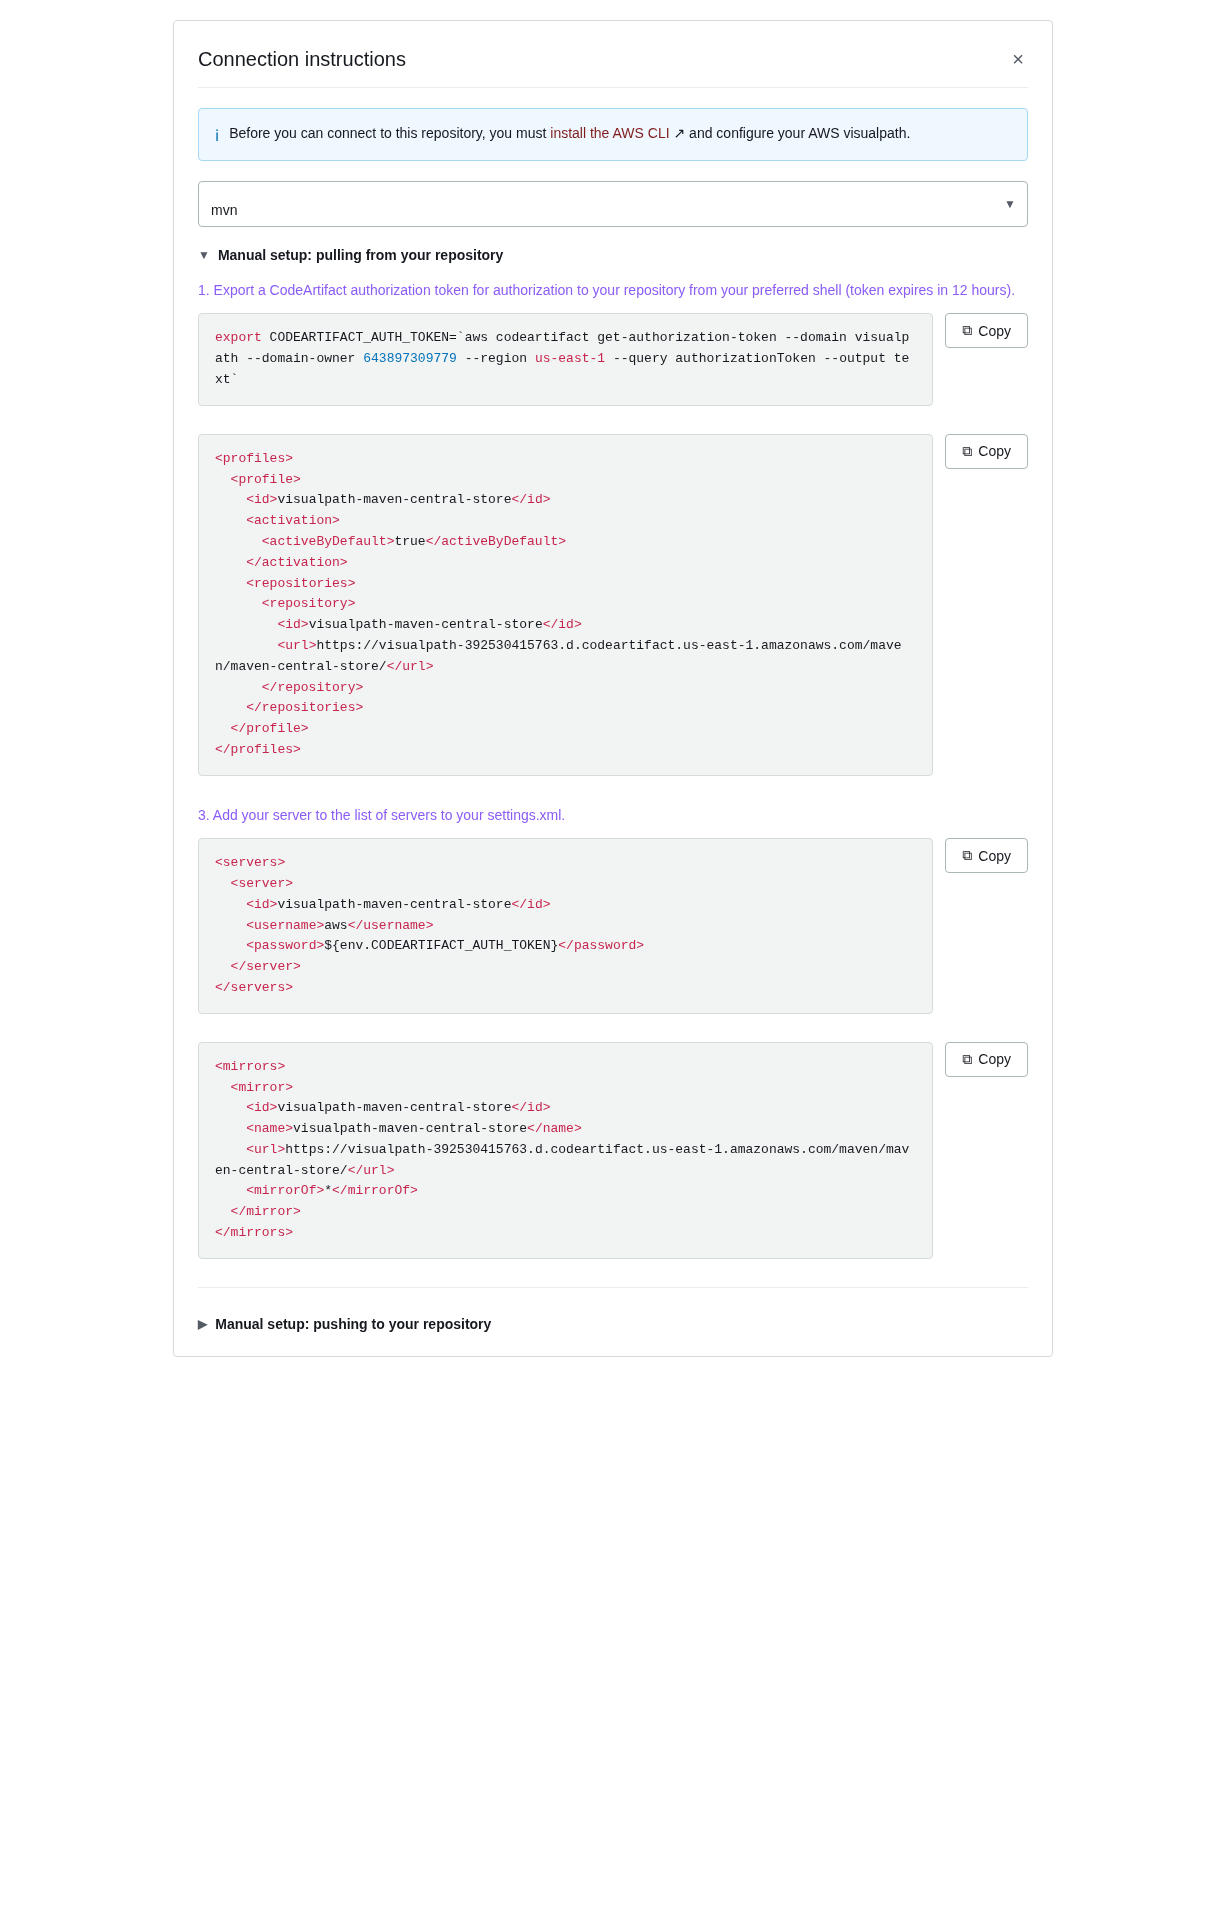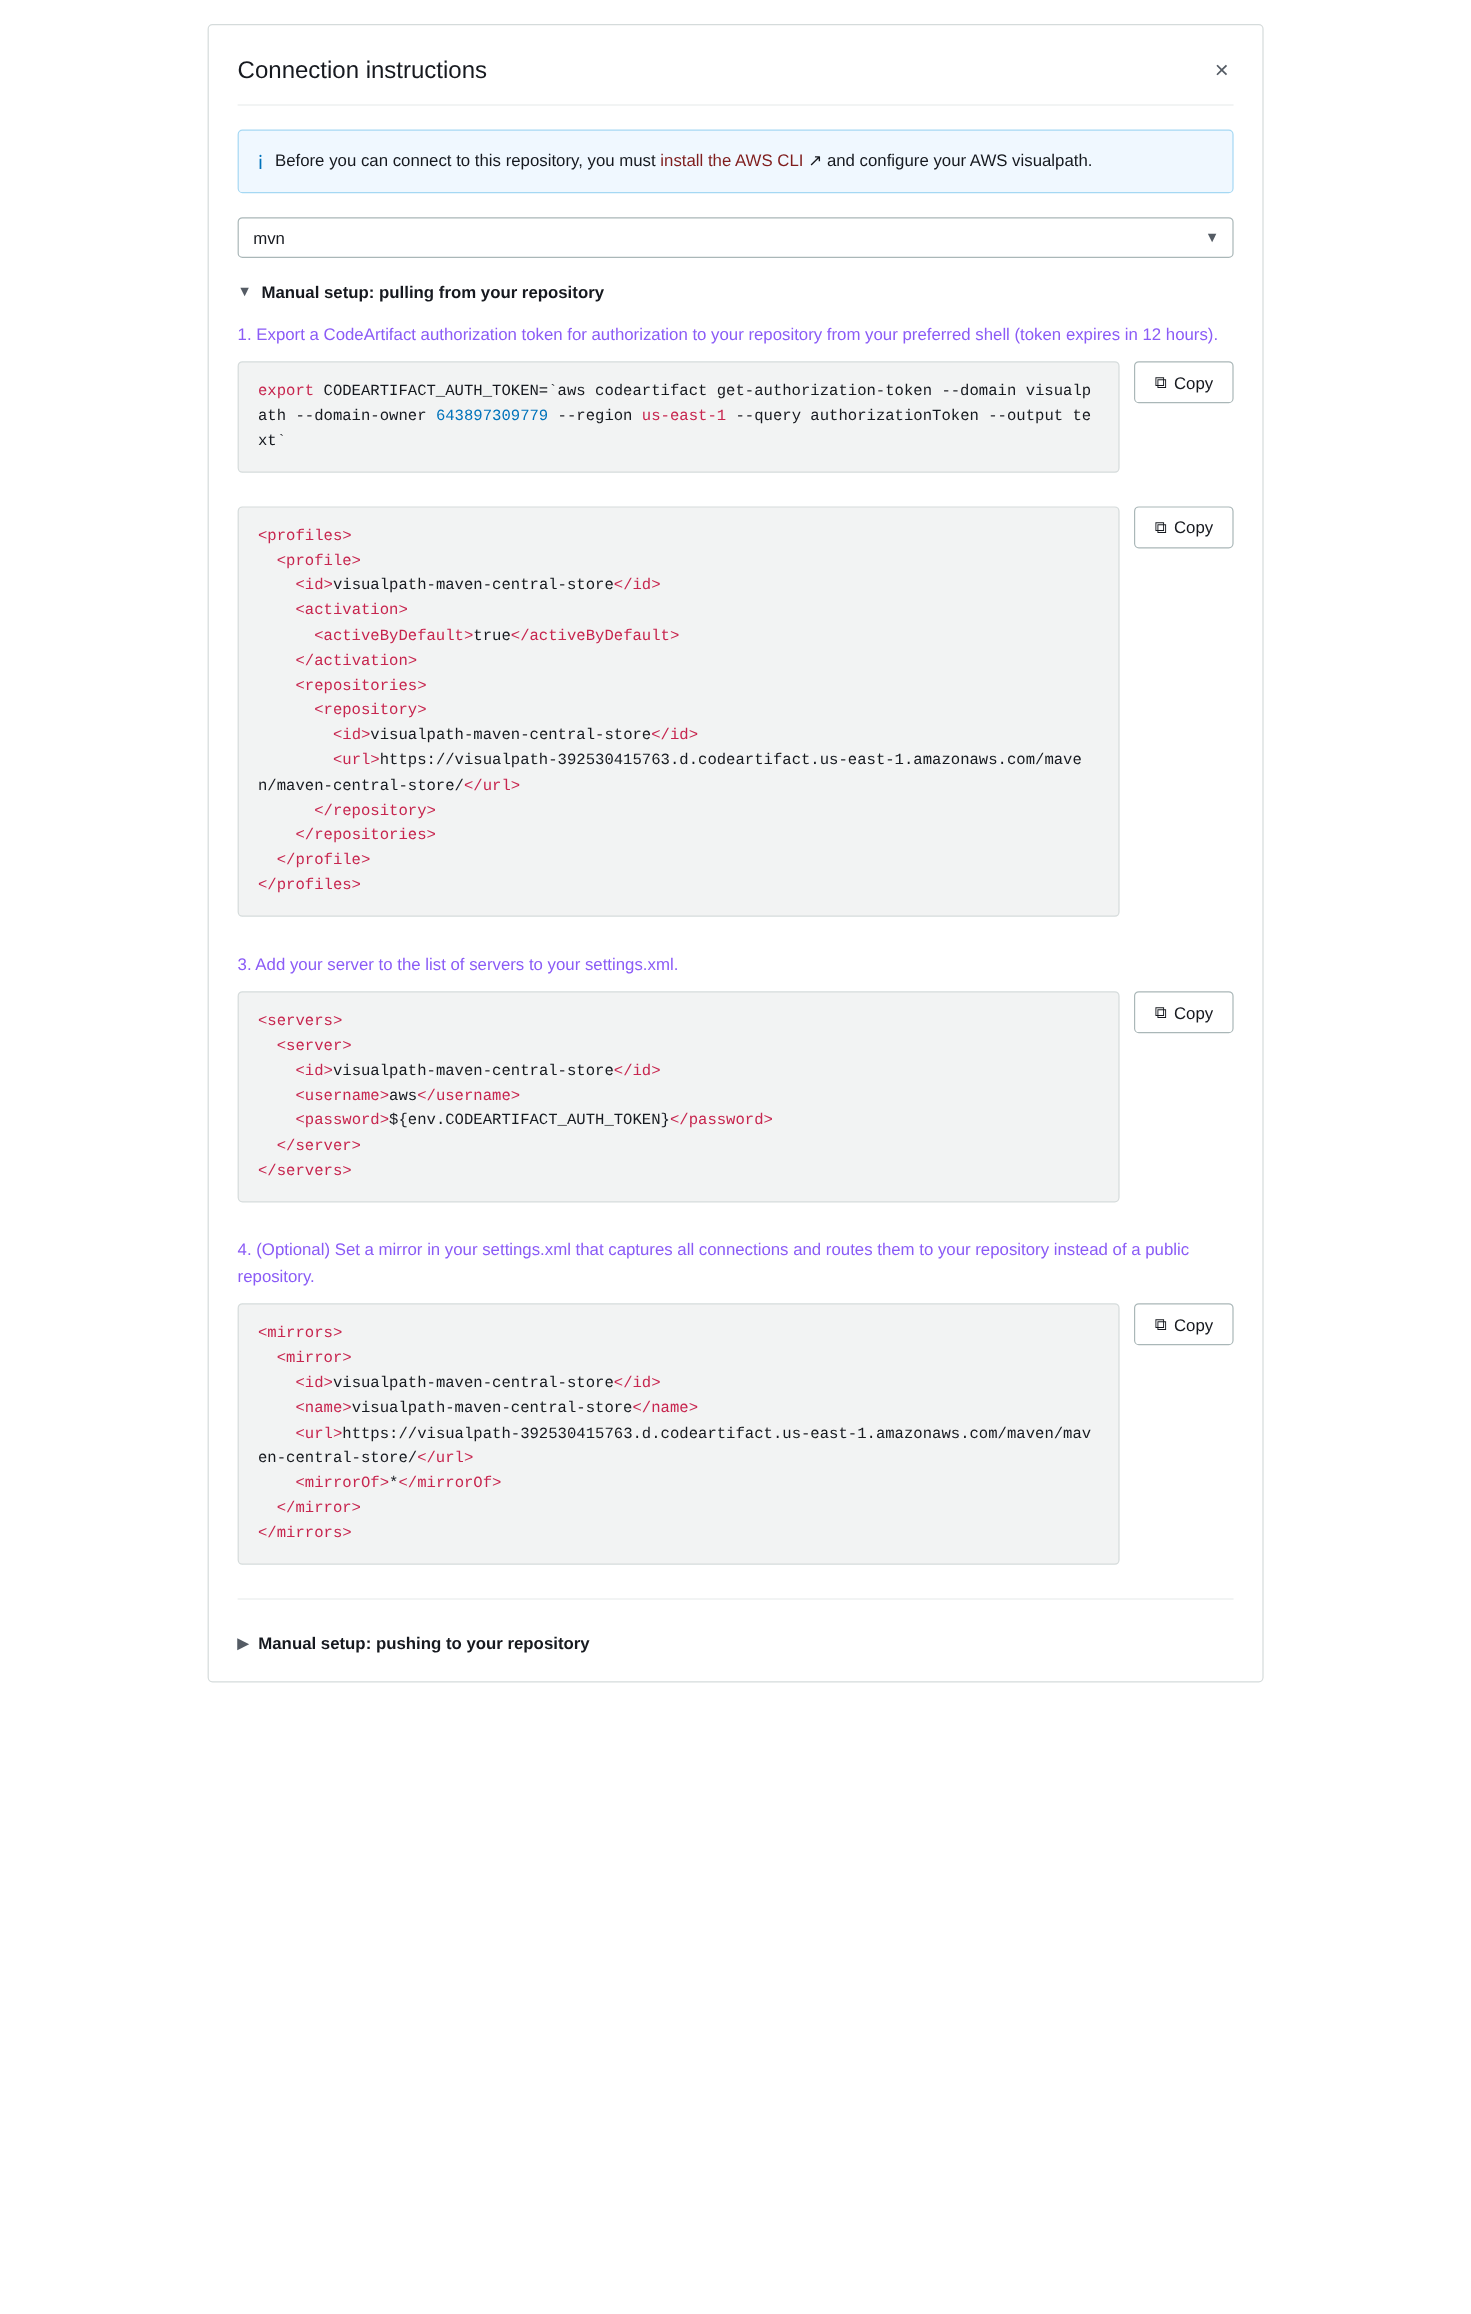--- a/index.html
+++ b/index.html
@@ -66,21 +66,21 @@
     .info-link {
       color: #7f1d1d;
       text-decoration: none;
     }
     .select-wrapper {
       position: relative;
       margin-bottom: 20px;
     }
     .select-dropdown {
       width: 100%;
-      padding: 8px 36px 8px 12px;
+      padding: 20px 36px 8px 12px;
       border: 1px solid #aab7b8;
       border-radius: 4px;
       font-size: 14px;
       appearance: none;
       background: #fff;
       color: #16191f;
       cursor: pointer;
     }
     .select-arrow {
       position: absolute;
@@ -253,21 +253,20 @@
   <span class="tag">&lt;/server&gt;</span>
 <span class="tag">&lt;/servers&gt;</span></div>
       <button class="copy-btn">
         <span class="copy-icon">⧉</span>
         <span>Copy</span>
       </button>
     </div>
   </div>
 
   <div class="step">
-    <p class="step-label">4. (Optional) Set a mirror in your settings.xml that captures all connections and routes them to your repository instead of a public repository.</p>
     <div class="code-block-wrapper">
       <div class="code-block"><span class="tag">&lt;mirrors&gt;</span>
   <span class="tag">&lt;mirror&gt;</span>
     <span class="tag">&lt;id&gt;</span><span>visualpath-maven-central-store</span><span class="tag">&lt;/id&gt;</span>
     <span class="tag">&lt;name&gt;</span><span>visualpath-maven-central-store</span><span class="tag">&lt;/name&gt;</span>
     <span class="tag">&lt;url&gt;</span><span>https://visualpath-392530415763.d.codeartifact.us-east-1.amazonaws.com/maven/maven-central-store/</span><span class="tag">&lt;/url&gt;</span>
     <span class="tag">&lt;mirrorOf&gt;</span><span>*</span><span class="tag">&lt;/mirrorOf&gt;</span>
   <span class="tag">&lt;/mirror&gt;</span>
 <span class="tag">&lt;/mirrors&gt;</span></div>
       <button class="copy-btn">

